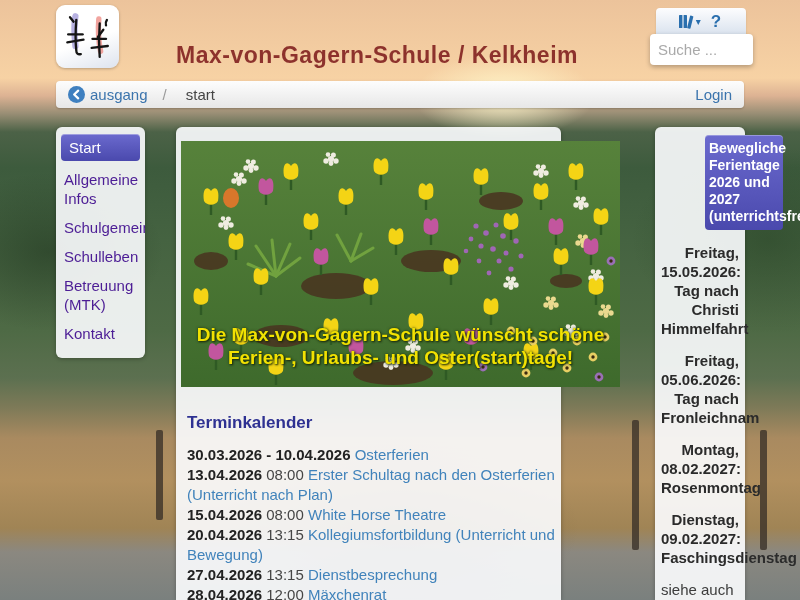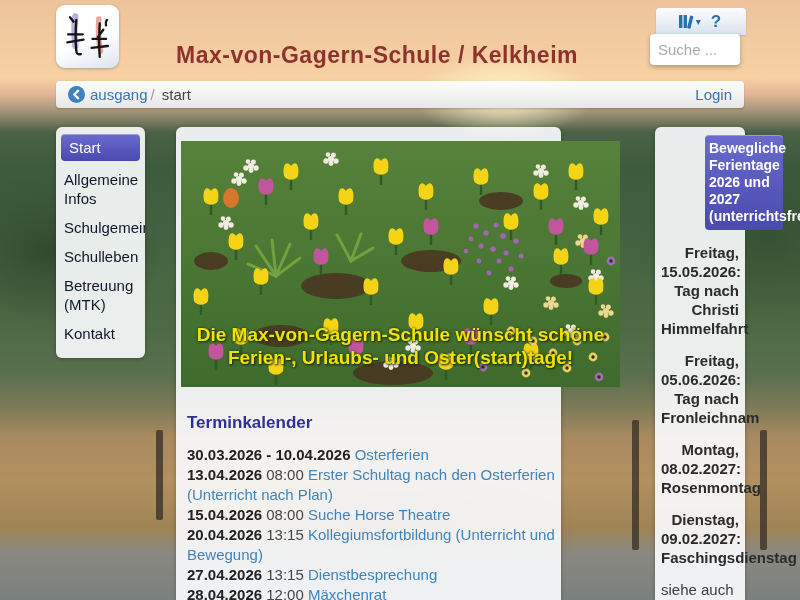--- a/index.html
+++ b/index.html
@@ -40,51 +40,51 @@
   .tools {
     position:absolute; left:656px; top:8px; width:90px; height:27px;
     background:linear-gradient(180deg,#fdfdfe,#d9e2ee);
     border-radius:4px 4px 0 0; box-shadow:0 1px 2px rgba(0,0,0,.15);
     display:flex; align-items:center; justify-content:center; gap:7px;
   }
   .lib-btn { display:flex; align-items:center; gap:2px; cursor:pointer; }
   .caret { font-size:10px; color:#2a6fae; line-height:1; }
   .help { font-size:17px; font-weight:bold; color:#2a6fae; cursor:pointer; padding:0 3px; }
   .searchbox {
-    position:absolute; left:650px; top:34px; width:90px; height:31px;
+    position:absolute; left:650px; top:34px; width:103px; height:31px;
     background:#fff; border-radius:4px; box-shadow:0 2px 5px rgba(0,0,0,.28);
     display:flex; align-items:center; padding:0 8px;
   }
   .searchbox input {
     width:100%; border:none; outline:none; font-size:15px; color:#444;
     font-family:inherit; background:transparent;
   }
   .searchbox input::placeholder { color:#a9a9a9; }
 
   
   .crumbbar {
     position:absolute; left:56px; top:81px; width:688px; height:27px;
     background:linear-gradient(180deg,#fdfdfd,#e7e7e7);
     border-radius:4px; box-shadow:0 1px 2px rgba(0,0,0,.2);
-    display:flex; align-items:center; padding:0 12px; font-size:15px; gap:3px;
+    display:flex; align-items:center; padding:0 12px; font-size:15px; gap:15px;
   }
   .crumbbar a { text-decoration:none; }
   .back-link { display:flex; align-items:center; gap:5px; color:#3b74ad; cursor:pointer; }
   .crumb-sep { color:#9a9a9a; }
   .crumb-current { color:#454545; margin-left:4px; }
   .login-link { margin-left:auto; color:#3b74ad; cursor:pointer; }
 
   
   .panel {
     position:absolute; background:rgba(252,253,255,.90);
     box-shadow:0 1px 4px rgba(0,0,0,.28);
   }
   .sidebar { left:56px; top:127px; width:89px; border-radius:6px; padding:7px 0 10px; }
   .side-item {
-    display:block; font-size:15px; line-height:19px; color:#0f172a; text-decoration:none;
+    display:block; font-size:15px; line-height:19px; color:#4c1d95; text-decoration:none;
     padding:5px 8px; overflow:hidden; white-space:normal; cursor:pointer;
   }
   .side-item.active {
     margin:0 5px 4px; padding:4px 8px; border-radius:4px;
     background:linear-gradient(180deg,#6b6ace,#4a49ad);
     color:#fff; box-shadow:inset 0 1px 0 rgba(255,255,255,.35);
   }
 
   .main { left:176px; top:127px; width:385px; height:473px; border-radius:6px 6px 0 0; padding:14px 5px 0; }
   .banner { position:relative; width:439px; height:246px; overflow:hidden; }
@@ -317,21 +317,21 @@
         <div>Die Max-von-Gagern-Schule wünscht schöne</div>
         <div>Ferien-, Urlaubs- und Oster(start)tage!</div>
       </div>
     </div>
 
     <h2 class="cal-title">Terminkalender</h2>
 
     <div class="cal-list">
       <div class="cal-entry"><span class="cal-date">30.03.2026 - 10.04.2026</span> <span class="cal-time"></span><a class="cal-link" href="#">Osterferien</a></div>
       <div class="cal-entry"><span class="cal-date">13.04.2026</span> <span class="cal-time">08:00</span> <a class="cal-link" href="#">Erster Schultag nach den Osterferien (Unterricht nach Plan)</a></div>
-      <div class="cal-entry"><span class="cal-date">15.04.2026</span> <span class="cal-time">08:00</span> <a class="cal-link" href="#">Suche Horse Theatre</a></div>
+      <div class="cal-entry"><span class="cal-date">15.04.2026</span> <span class="cal-time">08:00</span> <a class="cal-link" href="#">White Horse Theatre</a></div>
       <div class="cal-entry"><span class="cal-date">20.04.2026</span> <span class="cal-time">13:15</span> <a class="cal-link" href="#">Kollegiumsfortbildung (Unterricht und Bewegung)</a></div>
       <div class="cal-entry"><span class="cal-date">27.04.2026</span> <span class="cal-time">13:15</span> <a class="cal-link" href="#">Dienstbesprechung</a></div>
       <div class="cal-entry"><span class="cal-date">28.04.2026</span> <span class="cal-time">12:00</span> <a class="cal-link" href="#">Mäxchenrat</a></div>
 
     </div>
   </main>
 
   <aside class="panel aside">
     <div class="aside-title">Bewegliche Ferientage 2026 und 2027 (unterrichtsfrei)</div>
     <div class="aside-entry">Freitag, 15.05.2026: Tag nach Christi Himmelfahrt</div>

